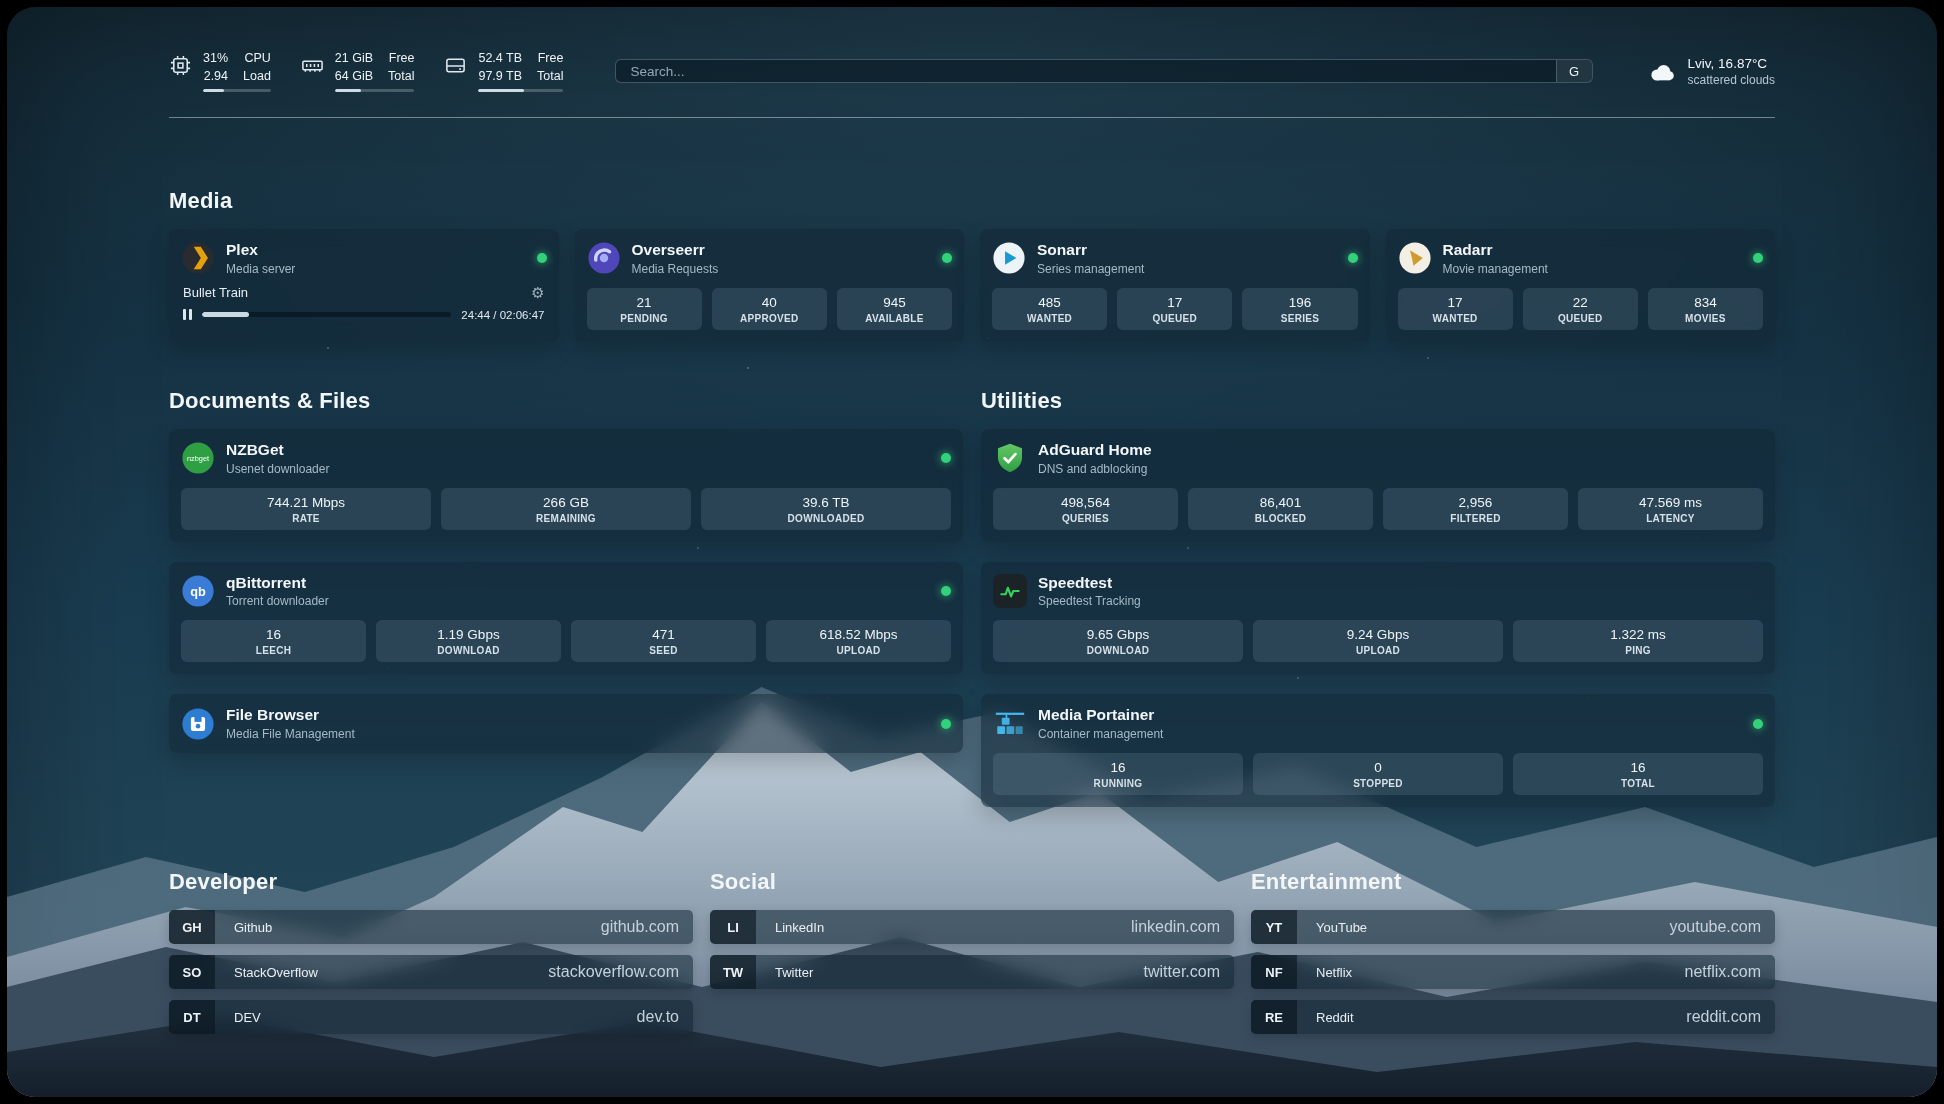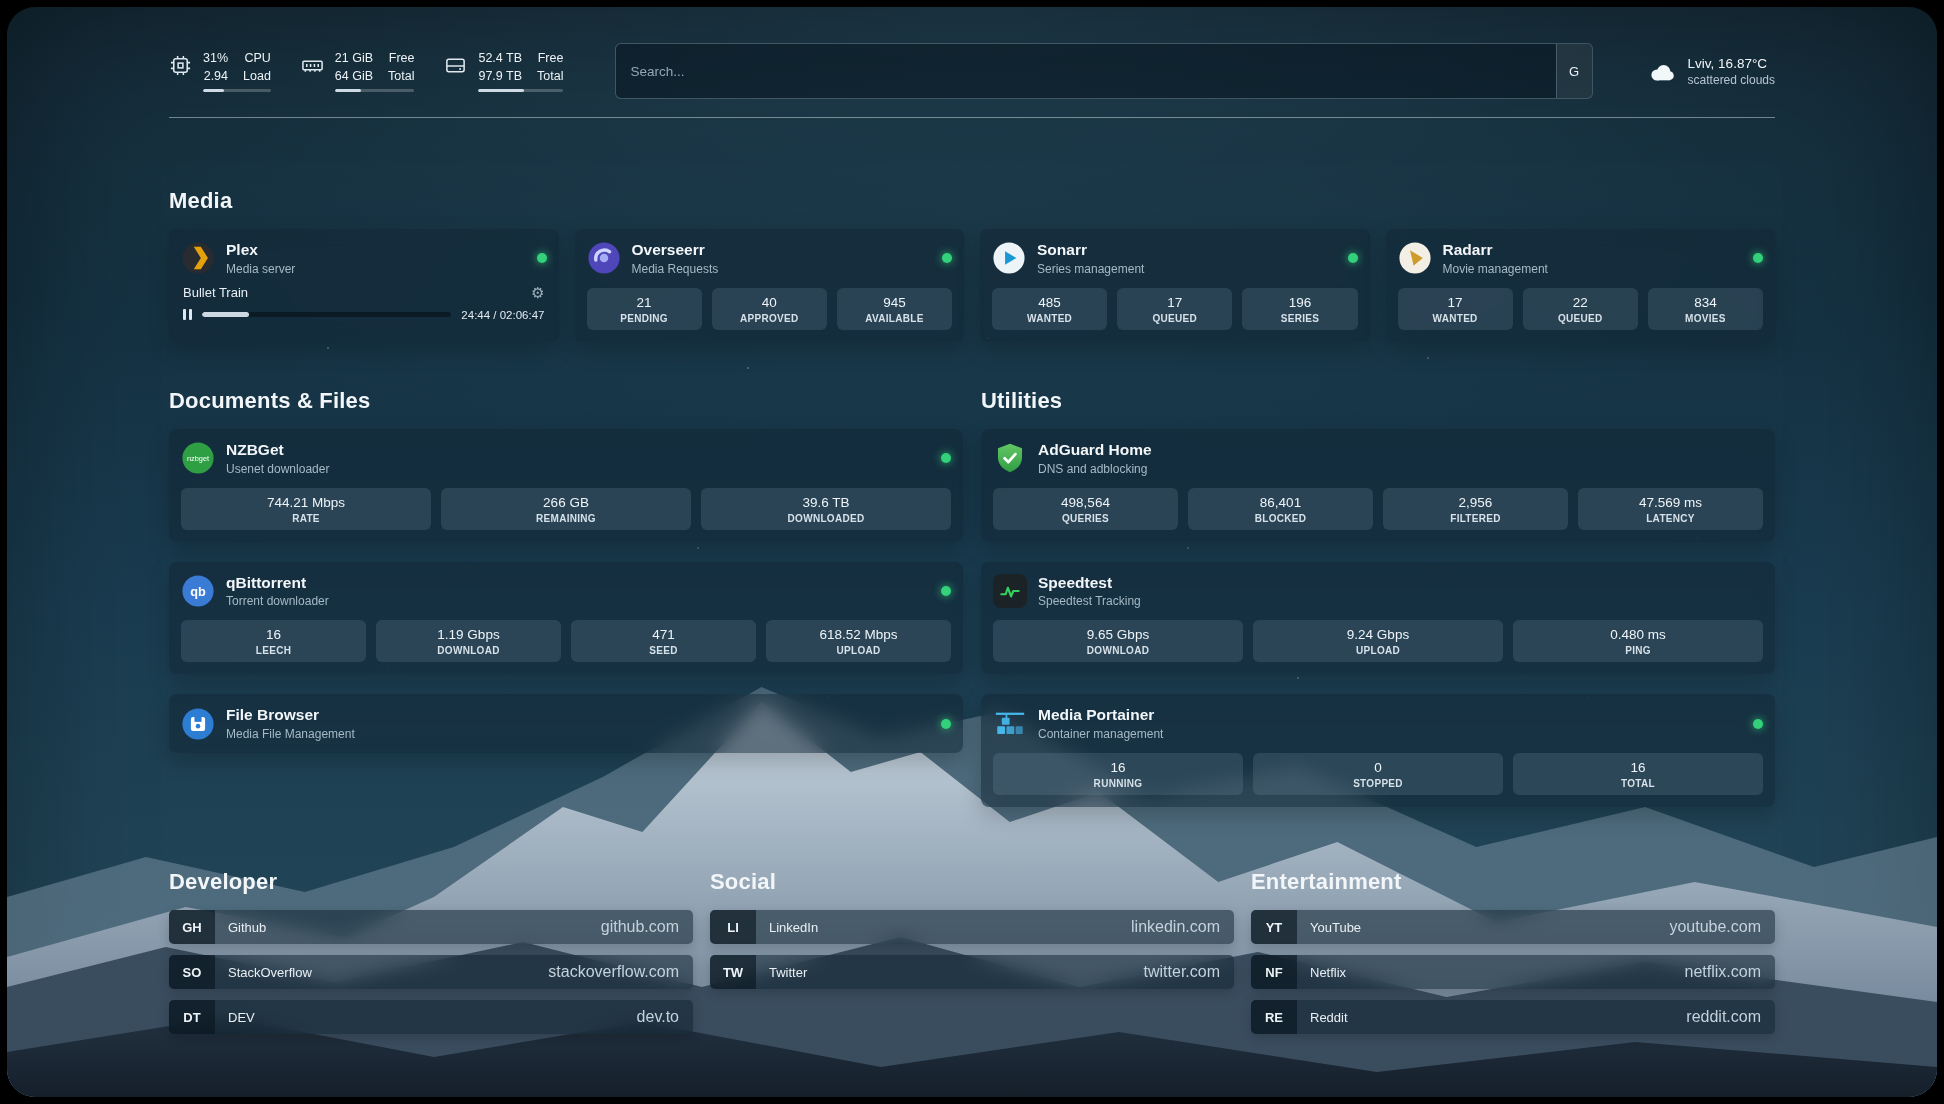--- a/index.html
+++ b/index.html
@@ -31,21 +31,21 @@
 
   
   .topbar { display: flex; align-items: center; height: 52px; gap: 30px; color: #e9eff4; }
   .resource { display: flex; align-items: flex-start; gap: 11px; }
   .res-icon svg { width: 23px; height: 23px; display: block; margin-top: 4px; }
   .res-cols { display: flex; gap: 15px; font-size: 12.5px; line-height: 1.4; color: #eef3f7; }
   .res-col { display: flex; flex-direction: column; align-items: flex-end; }
   .res-track { height: 3px; background: rgba(255,255,255,0.22); border-radius: 2px; margin-top: 4px; overflow: hidden; }
   .res-fill { height: 100%; background: #cfdbe4; border-radius: 2px; }
 
-  .searchbar { flex: 1; display: flex; align-items: center; height: 56px;
+  .searchbar { flex: 1; display: flex; align-items: center; height: 24px;
     background: rgba(8,22,32,0.55); border: 1px solid rgba(160,185,200,0.35);
     border-radius: 6px; margin: 16px 22px; overflow: hidden; }
   .searchbar input { flex: 1; background: transparent; border: 0; outline: 0; color: #dfe8ee;
     padding: 0 14px; font-size: 13.5px; font-family: "Liberation Sans", sans-serif; }
   .searchbar input::placeholder { color: #93a8b6; }
   .search-btn { width: 36px; height: 100%; display: flex; align-items: center; justify-content: center;
     border: 0; border-left: 1px solid rgba(160,185,200,0.30); background: rgba(190,210,225,0.12);
     font-size: 13px; color: #eef3f7; cursor: pointer; font-family: "Liberation Sans", sans-serif; }
 
   .weather { display: flex; align-items: center; gap: 11px; }
@@ -95,21 +95,21 @@
   .col-stack .card:last-child { margin-bottom: 0; }
 
   
   .bookmarks { display: grid; grid-template-columns: repeat(3, 1fr); gap: 0 17px; margin-top: 62px; }
   .bm-row { display: flex; align-items: center; height: 34px; background: rgba(16,36,50,0.55);
     backdrop-filter: blur(8px); -webkit-backdrop-filter: blur(8px);
     border-radius: 5px; margin-bottom: 11px; overflow: hidden; cursor: pointer;
     box-shadow: 0 4px 12px rgba(0,0,0,0.18); }
   .bm-abbr { width: 46px; align-self: stretch; display: flex; align-items: center; justify-content: center;
     background: rgba(8,20,30,0.60); font-size: 13px; font-weight: 700; color: #edf2f6; }
-  .bm-name { padding-left: 13px; font-size: 13px; color: #e9eff4; }
+  .bm-name { padding-left: 19px; font-size: 13px; color: #e9eff4; }
   .bm-url { margin-left: auto; padding-right: 14px; font-size: 16px; color: #c5d2dc; }
 </style>
 </head>
 <body>
 
 <div class="frame">
 
   <div class="mountains">
     <svg viewBox="0 0 1944 440" preserveAspectRatio="none">
       <defs>
@@ -511,21 +511,21 @@
             <div class="stats">
               <div class="stat">
                 <div class="stat-v">9.65 Gbps</div>
                 <div class="stat-l">DOWNLOAD</div>
               </div>
               <div class="stat">
                 <div class="stat-v">9.24 Gbps</div>
                 <div class="stat-l">UPLOAD</div>
               </div>
               <div class="stat">
-                <div class="stat-v">0.480 ms</div>
+                <div class="stat-v">1.322 ms</div>
                 <div class="stat-l">PING</div>
               </div>
             </div>
           </div>
 
           <div class="card">
             <div class="card-head">
               <span class="icon">
                 <svg viewBox="0 0 24 24">
                   <g fill="#45b6ea">

